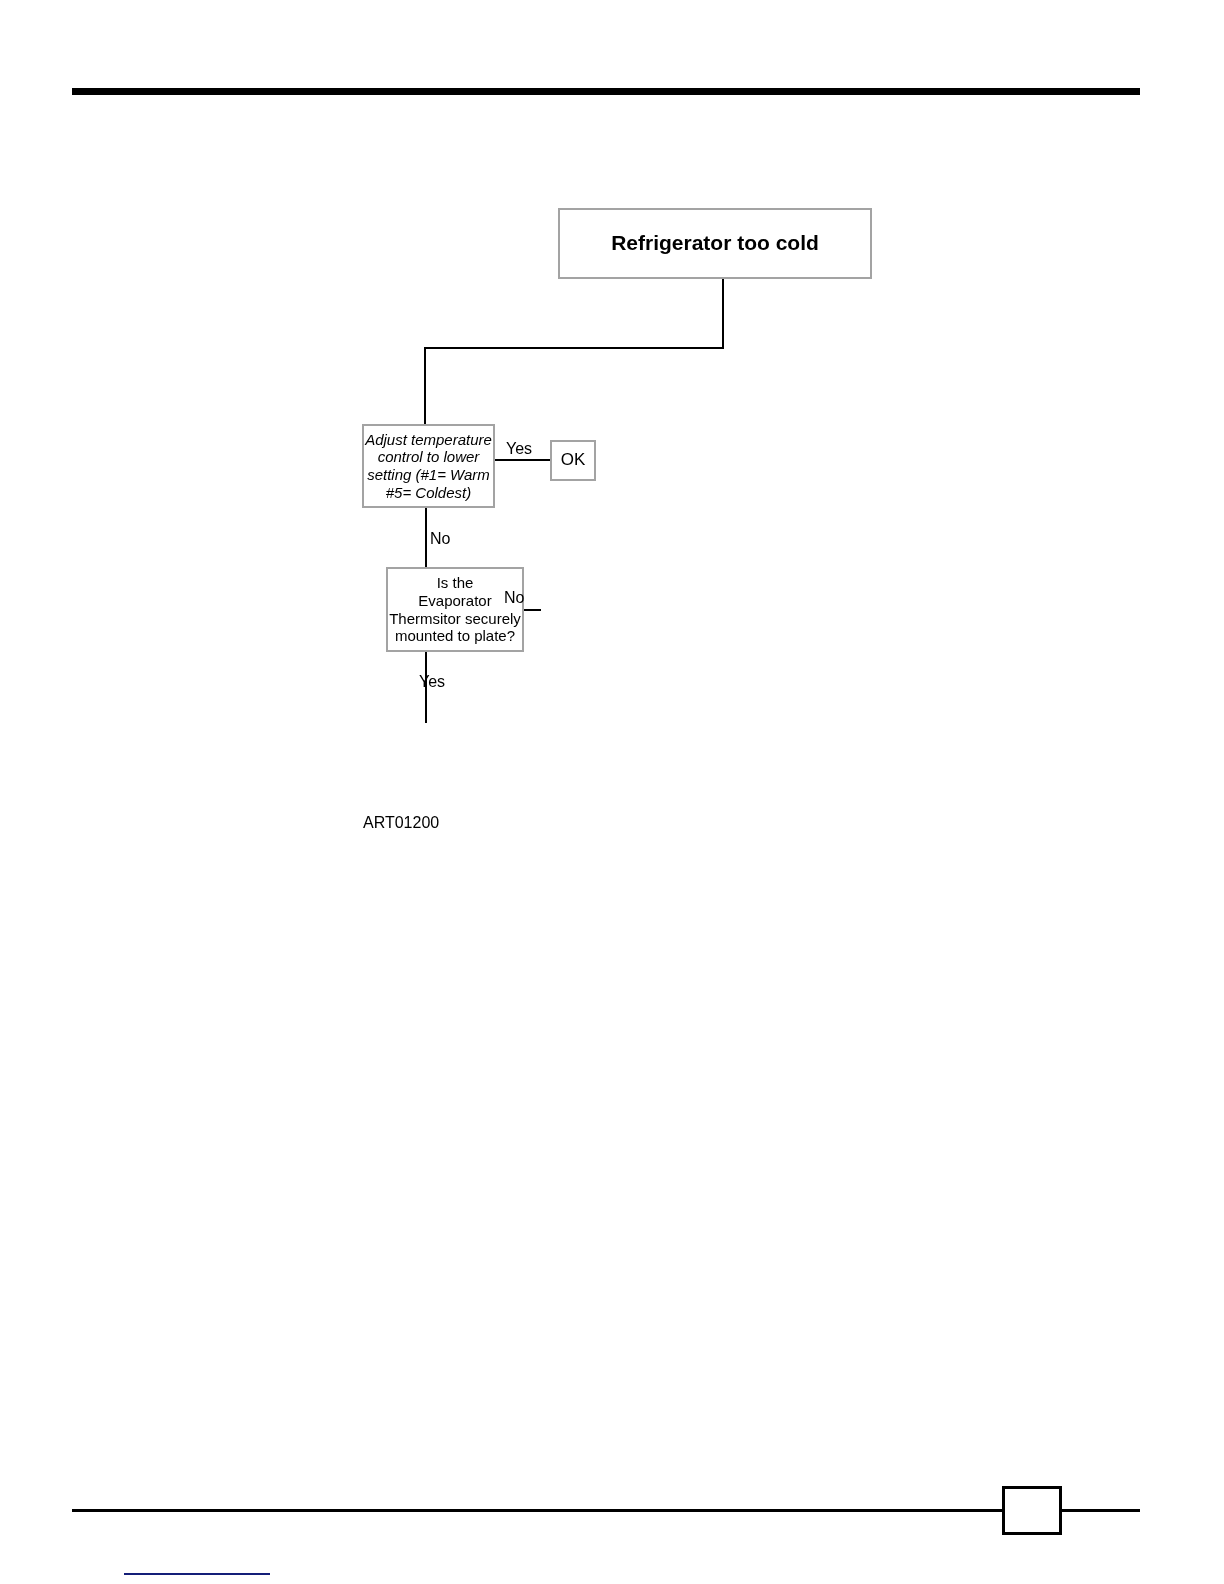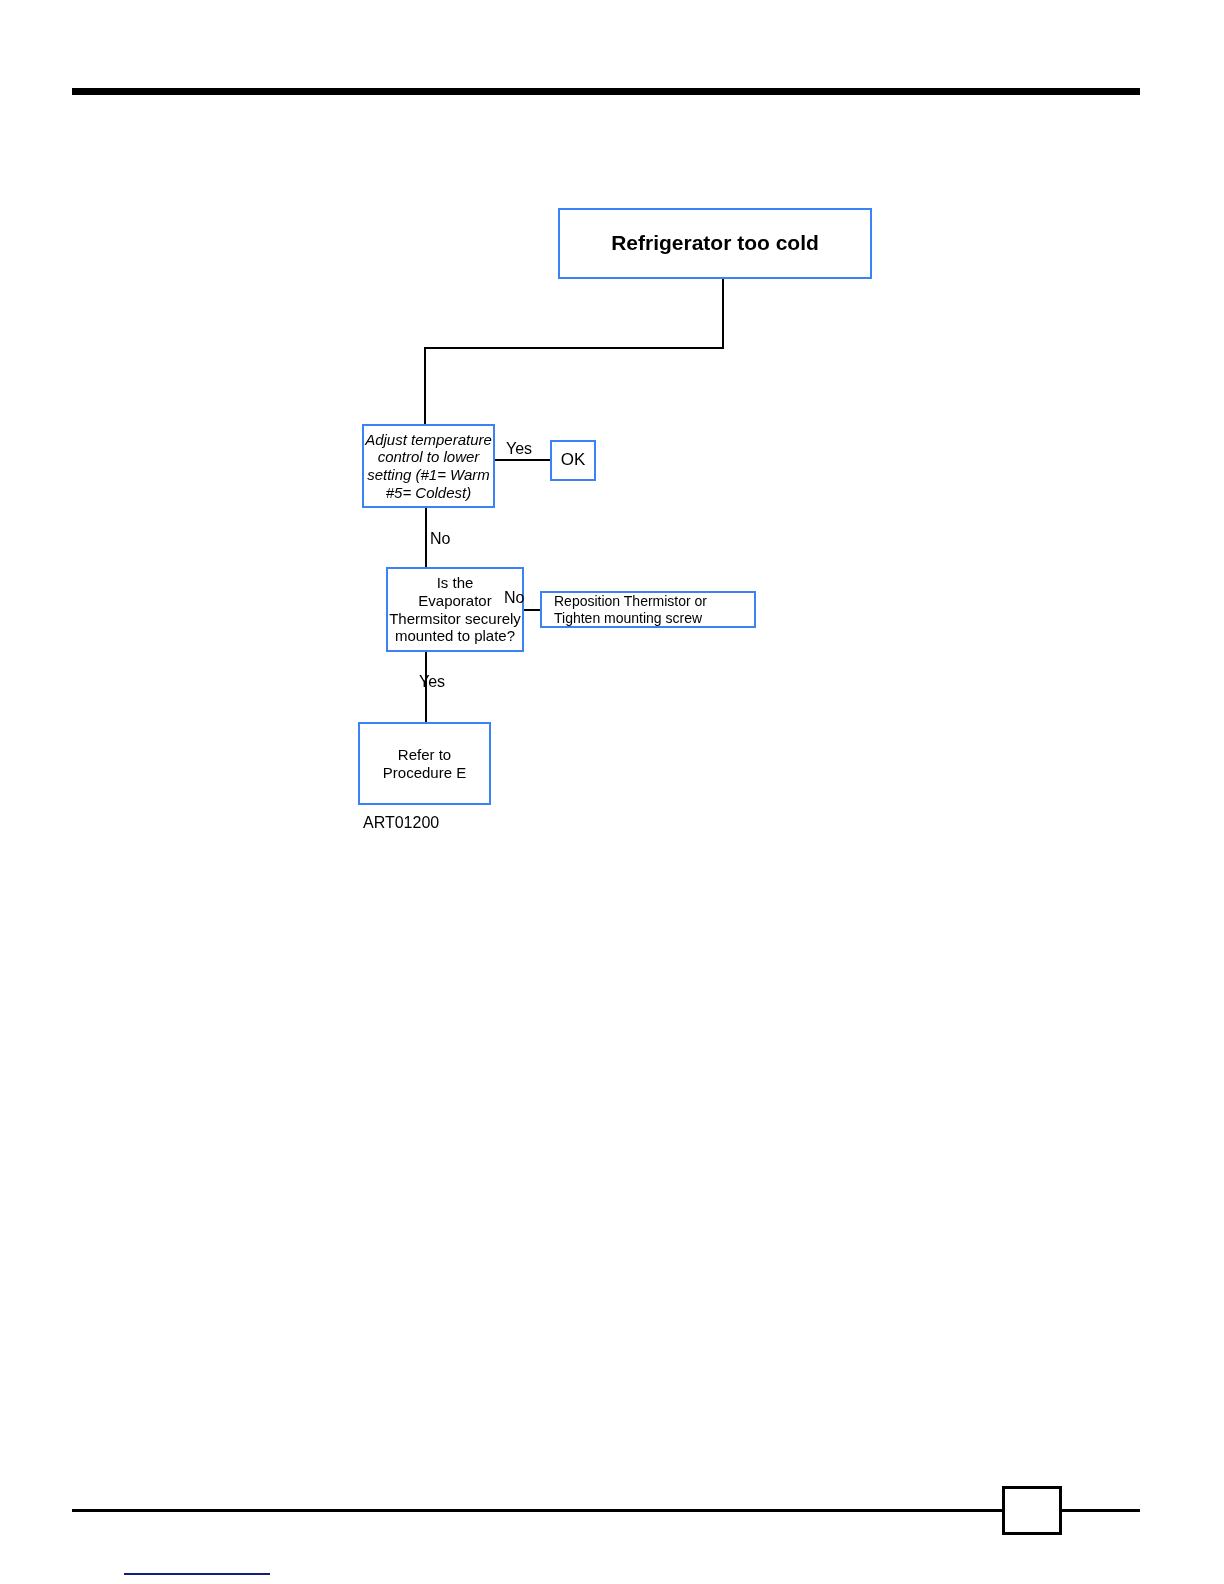--- a/index.html
+++ b/index.html
@@ -59,21 +59,21 @@
   .chart {
     position: absolute;
     left: 0;
     top: 0;
     width: 1224px;
     height: 1584px;
   }
   .node {
     position: absolute;
     box-sizing: border-box;
-    border: 2px solid #3b82f6;
+    border: 2px solid #a3a3a3;
     background: #ffffff;
     display: flex;
     align-items: center;
     justify-content: center;
     text-align: center;
     font-size: 15px;
     line-height: 1.18;
     white-space: pre-line;
     z-index: 2;
   }
@@ -201,27 +201,23 @@
   <div class="edge-label label-no-adj">No</div>
 
   <div class="node node-decision">Is the
 Evaporator
 Thermsitor securely
 mounted to plate?</div>
 
   <div class="hline conn-dec-no"></div>
   <div class="edge-label label-no-dec">No</div>
 
-  <div class="node node-reposition">Reposition Thermistor or
-Tighten mounting screw</div>
 
   <div class="vline conn-dec-yes"></div>
   <div class="edge-label label-yes-dec">Yes</div>
 
-  <div class="node node-refer">Refer to
-Procedure E</div>
 
   <div class="art-label">ART01200</div>
 </div>
 
 <div class="footer-rule"></div>
 <div class="page-number-box"></div>
 <div class="footer-link-rule"></div>
 
 </body></html>

